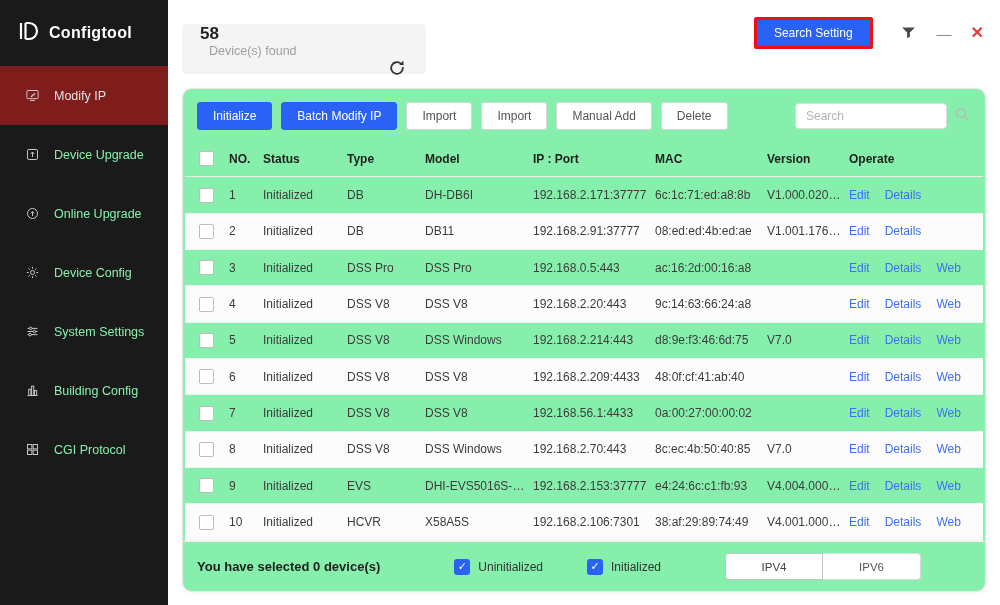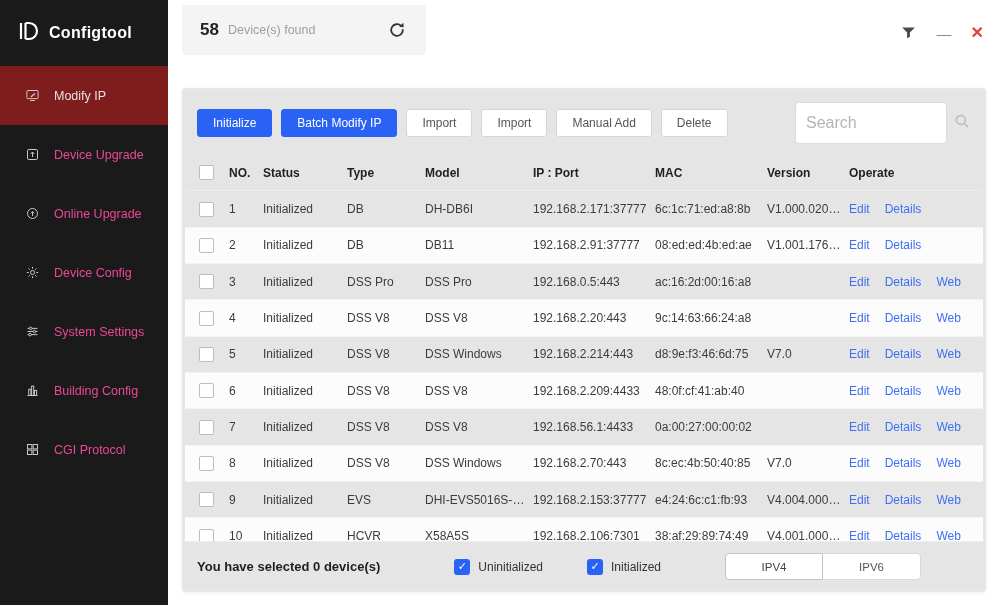--- a/index.html
+++ b/index.html
@@ -4,50 +4,50 @@
 <style>
   * { margin:0; padding:0; box-sizing:border-box; }
   html,body { width:1000px; height:605px; font-family:"Liberation Sans", sans-serif; background:#fff; overflow:hidden; }
   .app { position:relative; width:1000px; height:605px; }
 
   
   .sidebar { position:absolute; left:0; top:0; width:168px; height:605px; background:#1a1a1a; }
   .logo-row { height:66px; display:flex; align-items:center; padding-left:16px; gap:9px; }
   .logo-text { color:#fff; font-size:16px; font-weight:bold; letter-spacing:.3px;text-align:right; }
   .nav-item { height:59px; display:flex; align-items:center; padding-left:24px; gap:14px;
-              color:#ec4899; font-size:12.5px; cursor:pointer; }
+              color:#86efac; font-size:12.5px; cursor:pointer; }
   .nav-item.active { background:#7f1d1d; color:#e2e2e2; }
   .nav-icon { width:16px; height:16px; display:flex; align-items:center; justify-content:center; flex:0 0 16px; }
   .nav-icon svg { width:15px; height:15px; }
 
   
   .header { position:absolute; left:168px; top:0; right:0; height:66px; background:#fff; }
-  .count-panel { position:absolute; left:14px; top:5px; width:244px; height:50px; background:#f4f4f4;
-                 border-radius:4px; display:flex; align-items:center; padding:0 18px; }
+  .count-panel { position:absolute; left:14px; top:24px; width:244px; height:50px; background:#f4f4f4;
+                 border-radius:4px; display:flex; align-items:flex-start; padding:0 18px;flex-direction:column; }
   .count-num { font-size:17px; font-weight:bold; color:#222; }
   .count-label { font-size:12.5px; color:#9e9e9e; margin-left:9px; }
   .refresh-btn { margin-left:auto; width:22px; height:22px; cursor:pointer; display:flex; align-items:center; justify-content:center; }
   .win-controls { position:absolute; right:16px; top:0; height:66px; display:flex; align-items:center; gap:19px; }
   .search-setting { background:#2a62f5; color:#fff; font-size:12px; padding:6px 17px; border:3px solid #ee1111;
                     border-radius:2px; cursor:pointer; margin-right:8px; font-family:"Liberation Sans", sans-serif; }
   .funnel-btn { width:18px; height:18px; cursor:pointer; }
   .min-btn { color:#8a8a8a; font-size:15px; cursor:pointer; line-height:1; }
   .close-btn { color:#e23b3b; font-size:16px; font-weight:bold; cursor:pointer; line-height:1; }
 
   
-  .card { position:absolute; left:182px; top:88px; width:804px; height:504px; background:#e5e5e5;
-          border:1px solid #e9e9e9; box-shadow:0 1px 5px rgba(0,0,0,.06); border-radius:3px;
+  .card { position:absolute; left:182px; top:88px; width:804px; height:504px; background:#86efac;
+          border:1px solid #e9e9e9; box-shadow:0 1px 5px rgba(0,0,0,.06); border-radius:10px;
           display:flex; flex-direction:column; }
   .toolbar { display:flex; align-items:center; gap:9px; padding:13px 14px 11px 14px; }
   .btn { height:28px; padding:0 15px; font-size:12px; border-radius:3px; border:1px solid #d6d6d6;
          background:#fff; color:#555; cursor:pointer; font-family:"Liberation Sans", sans-serif; }
   .btn.primary { background:#2a62f5; border-color:#2a62f5; color:#fff; }
   .search-wrap { margin-left:auto; display:flex; align-items:center; gap:6px; }
-  .search-input { width:152px; height:42px; border:1px solid #dcdcdc; border-radius:4px; padding:0 10px;
-                  font-size:16px; color:#666; outline:none; font-family:"Liberation Sans", sans-serif; }
+  .search-input { width:152px; height:26px; border:1px solid #dcdcdc; border-radius:4px; padding:0 10px;
+                  font-size:12px; color:#666; outline:none; font-family:"Liberation Sans", sans-serif; }
   .search-input::placeholder { color:#b5b5b5; }
 
   
   .table-wrap { flex:1; overflow:hidden; padding:0 2px; }
   table { border-collapse:collapse; width:100%; font-size:12px; table-layout:fixed; }
   col.c-cb{width:40px} col.c-no{width:34px} col.c-status{width:84px} col.c-type{width:78px}
   col.c-model{width:108px} col.c-ip{width:122px} col.c-mac{width:112px} col.c-ver{width:82px} col.c-op{width:auto}
   thead th { text-align:left; font-weight:bold; color:#1f1f1f; padding:10px 4px; font-size:12px;
              border-bottom:1px solid #ededed; white-space:nowrap; }
   tbody td { padding:10px 4px; color:#3c3c3c; border-bottom:1px solid #f3f3f3; white-space:nowrap;
@@ -173,20 +173,21 @@
       <span class="count-num">58</span>
       <span class="count-label">Device(s) found</span>
       <span class="refresh-btn">
         <svg viewBox="0 0 24 24" width="20" height="20" fill="none">
           <path d="M19 12a7 7 0 1 1-2.1-5" stroke="#333" stroke-width="2.2" stroke-linecap="round"></path>
           <path d="M19.6 3.2l.4 5.4-5.4-.5z" fill="#333"></path>
         </svg>
       </span>
     </div>
     <div class="win-controls">
+      <button class="search-setting">Search Setting</button>
       <span class="funnel-btn">
         <svg viewBox="0 0 24 24" width="17" height="17">
           <path d="M3 5h18l-7 7v6l-4 2v-8z" fill="#4a4a4a"></path>
         </svg>
       </span>
       <span class="min-btn">—</span>
       <span class="close-btn">✕</span>
     </div>
   </div>
 

